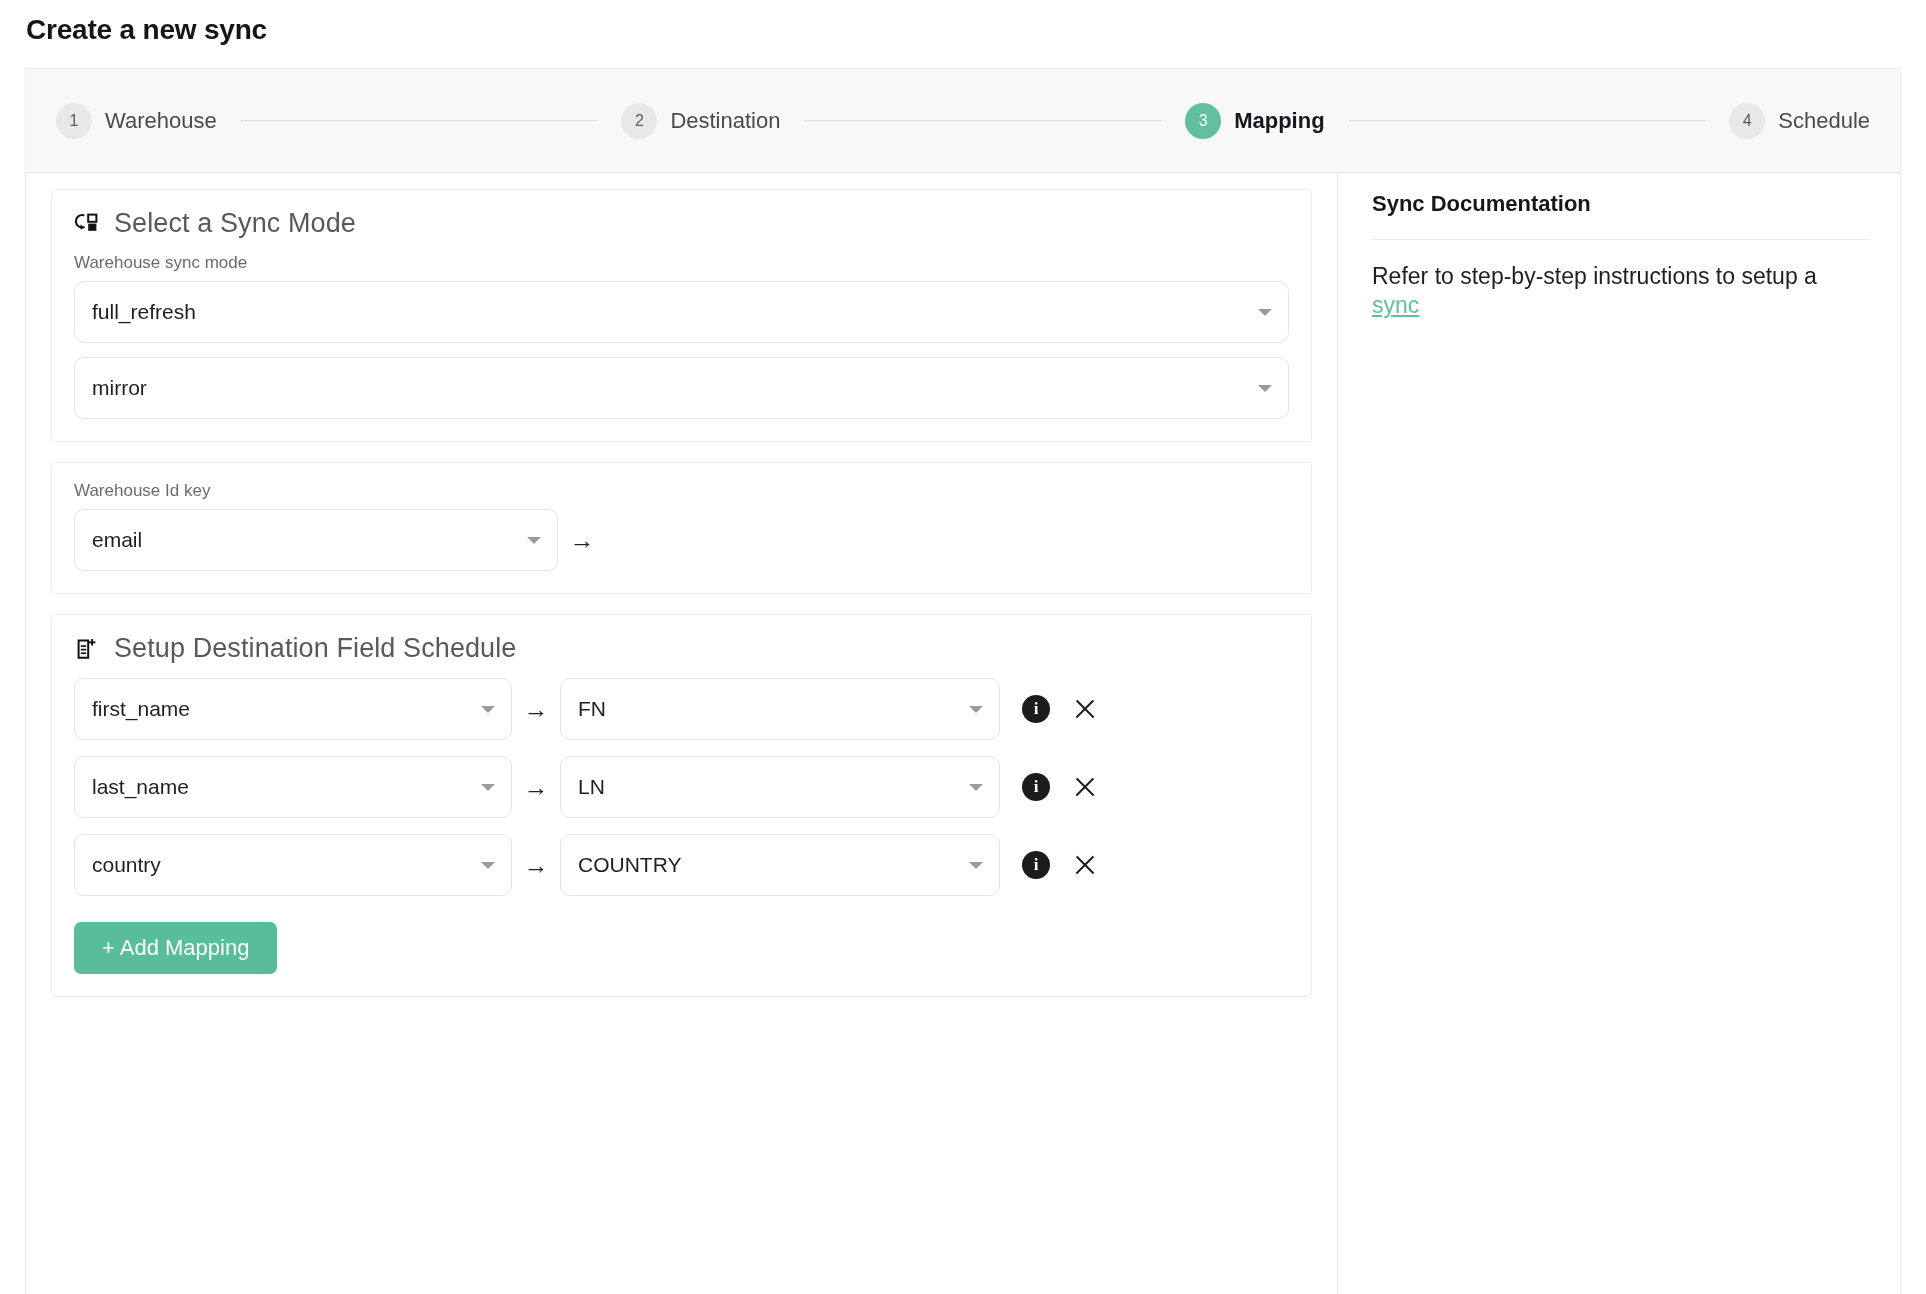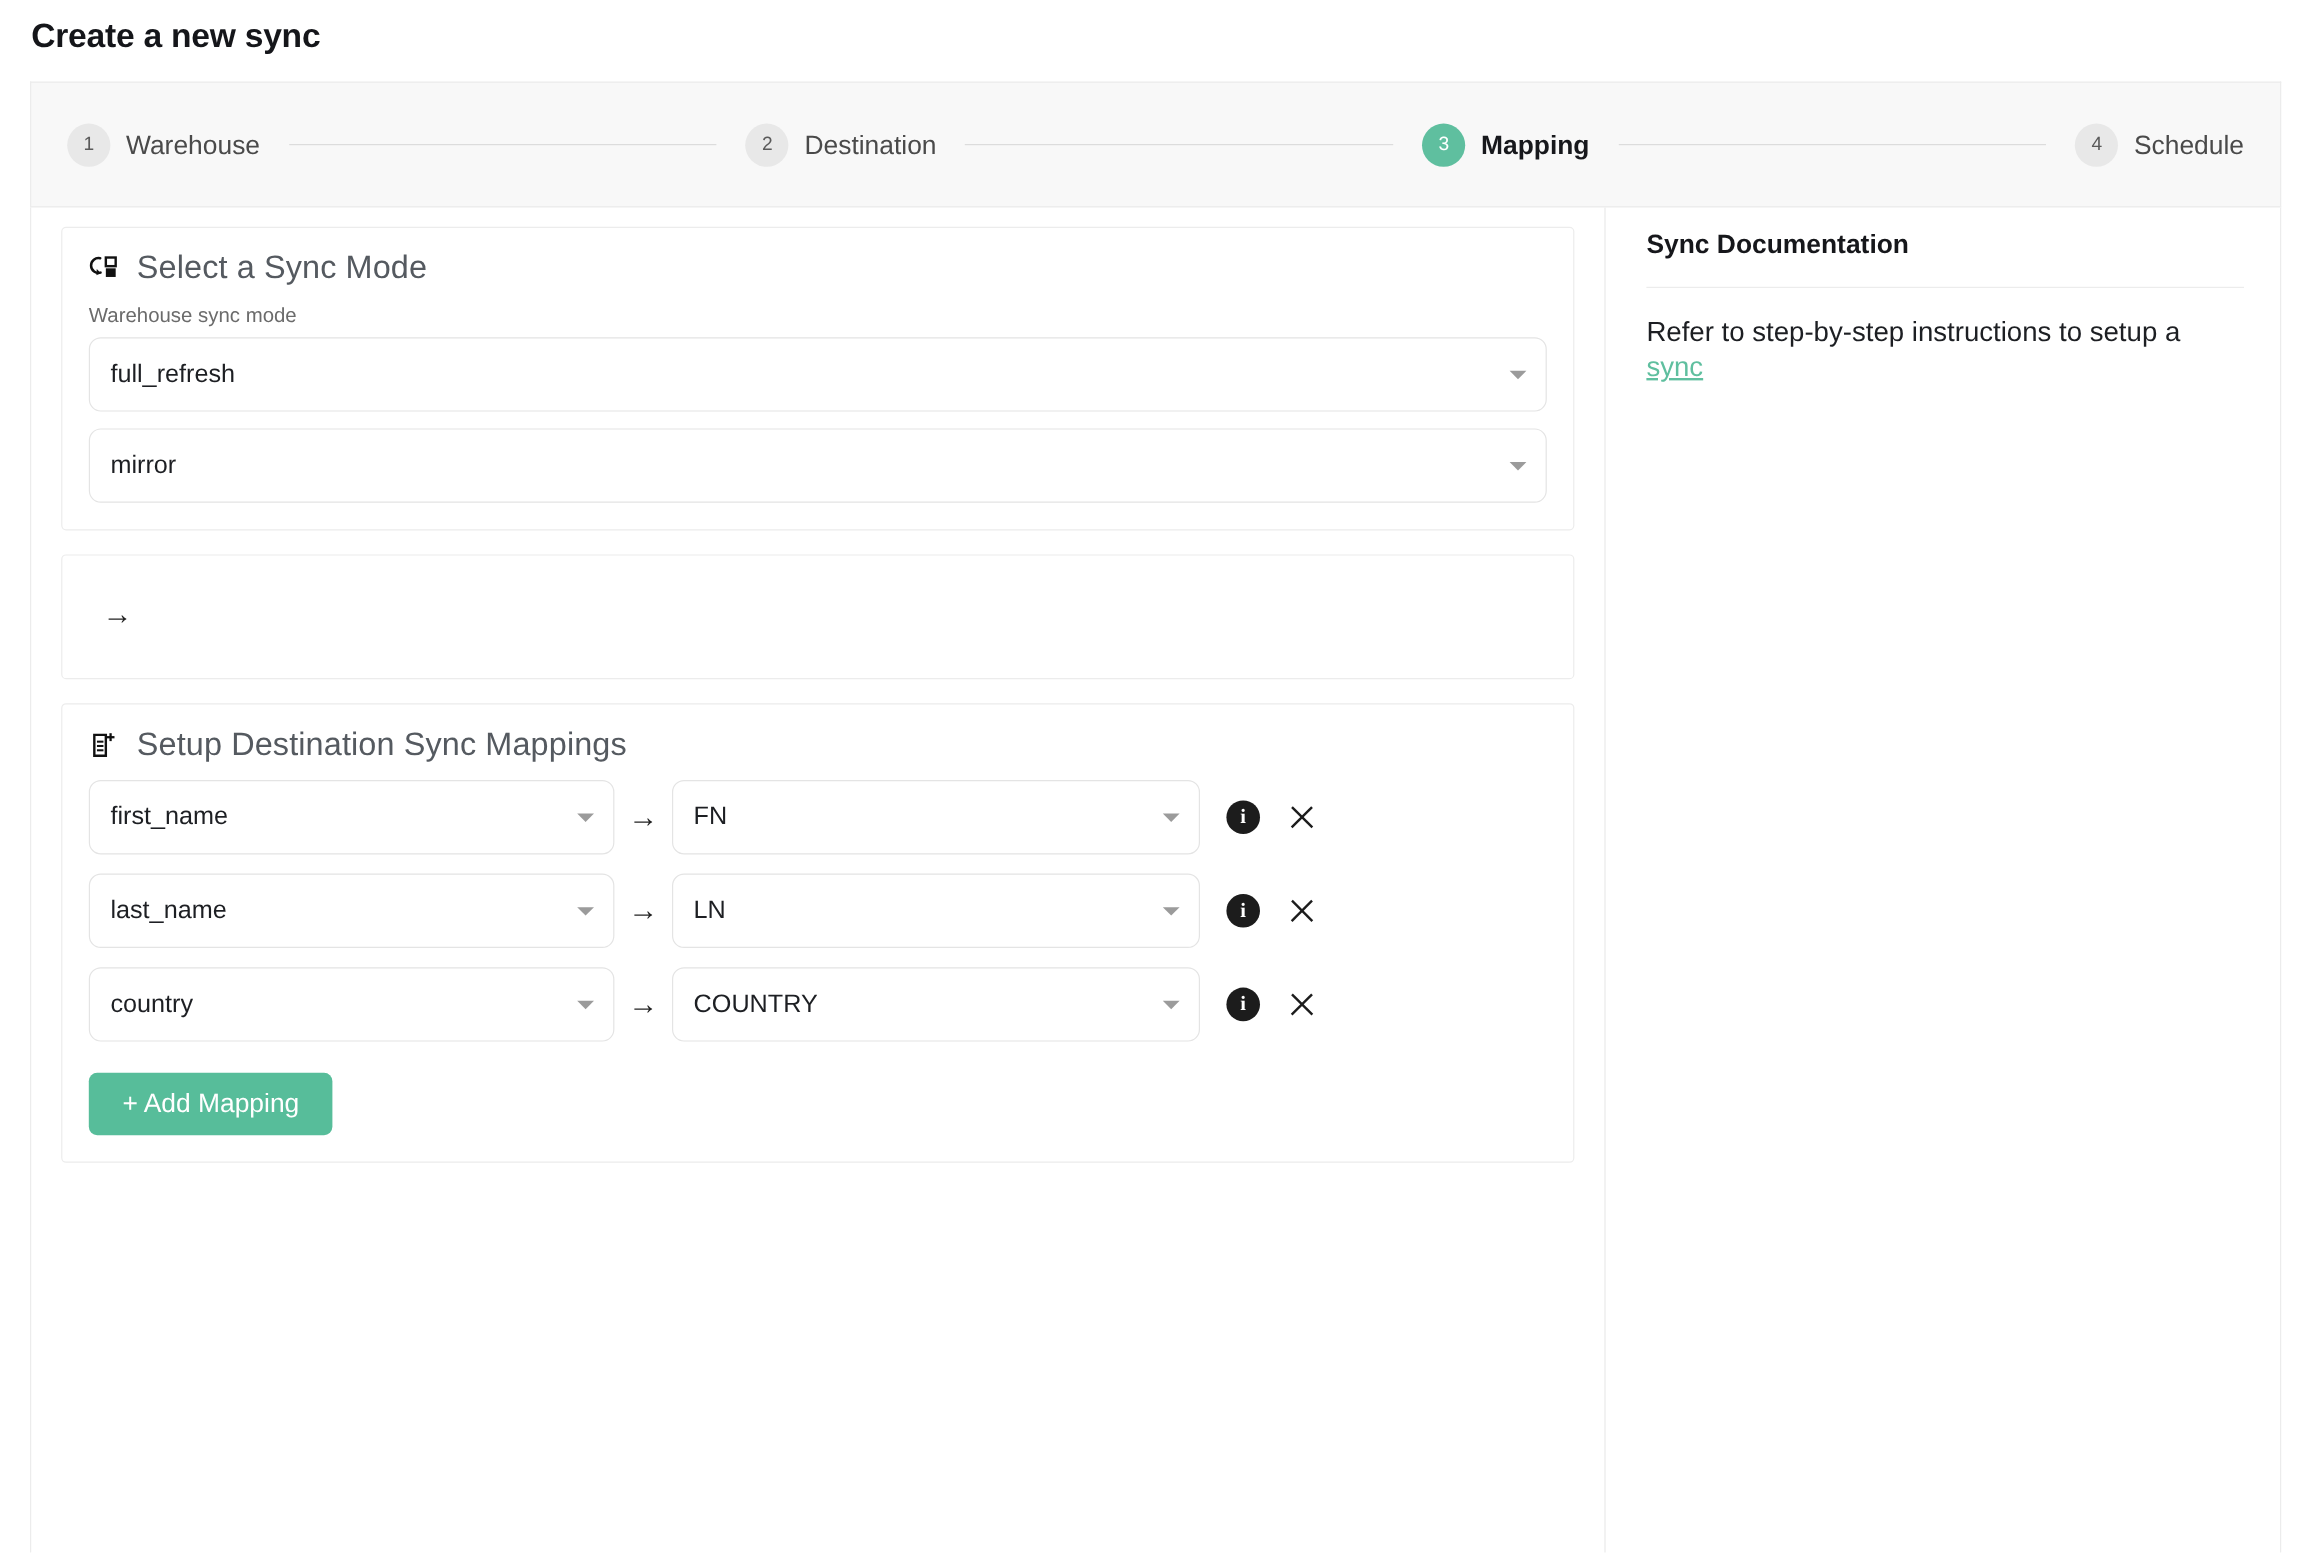--- a/index.html
+++ b/index.html
@@ -321,39 +321,46 @@
           <div class="select-box">
             <span class="select-value">mirror</span>
             <span class="caret"></span>
           </div>
         </div>
       </div>
 
       <div class="card">
 
         <div class="idkey-row">
+          <div class="idkey-col">
+            <span class="field-label">Warehouse Id key</span>
+            <div class="select-box">
+              <span class="select-value">email</span>
+              <span class="caret"></span>
+            </div>
+          </div>
 
           <div class="arrow-sep">→</div>
 
         </div>
       </div>
 
       <div class="card">
         <div class="card-head">
           <span class="card-icon">
             <svg width="26" height="26" viewBox="0 0 26 26" fill="none">
               <path d="M4.6 4.4 h9.6 v17.4 h-9.6 z" stroke="#111" stroke-width="2" fill="none"></path>
               <rect x="6.8" y="9.2" width="5.4" height="1.7" fill="#111"></rect>
               <rect x="6.8" y="12.8" width="5.4" height="1.7" fill="#111"></rect>
               <rect x="6.8" y="16.4" width="5.4" height="1.7" fill="#111"></rect>
               <rect x="17.2" y="3.0" width="1.9" height="6.6" fill="#111"></rect>
               <rect x="14.8" y="5.4" width="6.6" height="1.9" fill="#111"></rect>
             </svg>
           </span>
-          <span class="card-title">Setup Destination Sync Mappings</span>
+          <span class="card-title">Setup Destination Field Schedule</span>
         </div>
 
         
         <div class="map-row">
           <div class="map-left">
             <div class="select-box">
               <span class="select-value">first_name</span>
               <span class="caret"></span>
             </div>
           </div>

